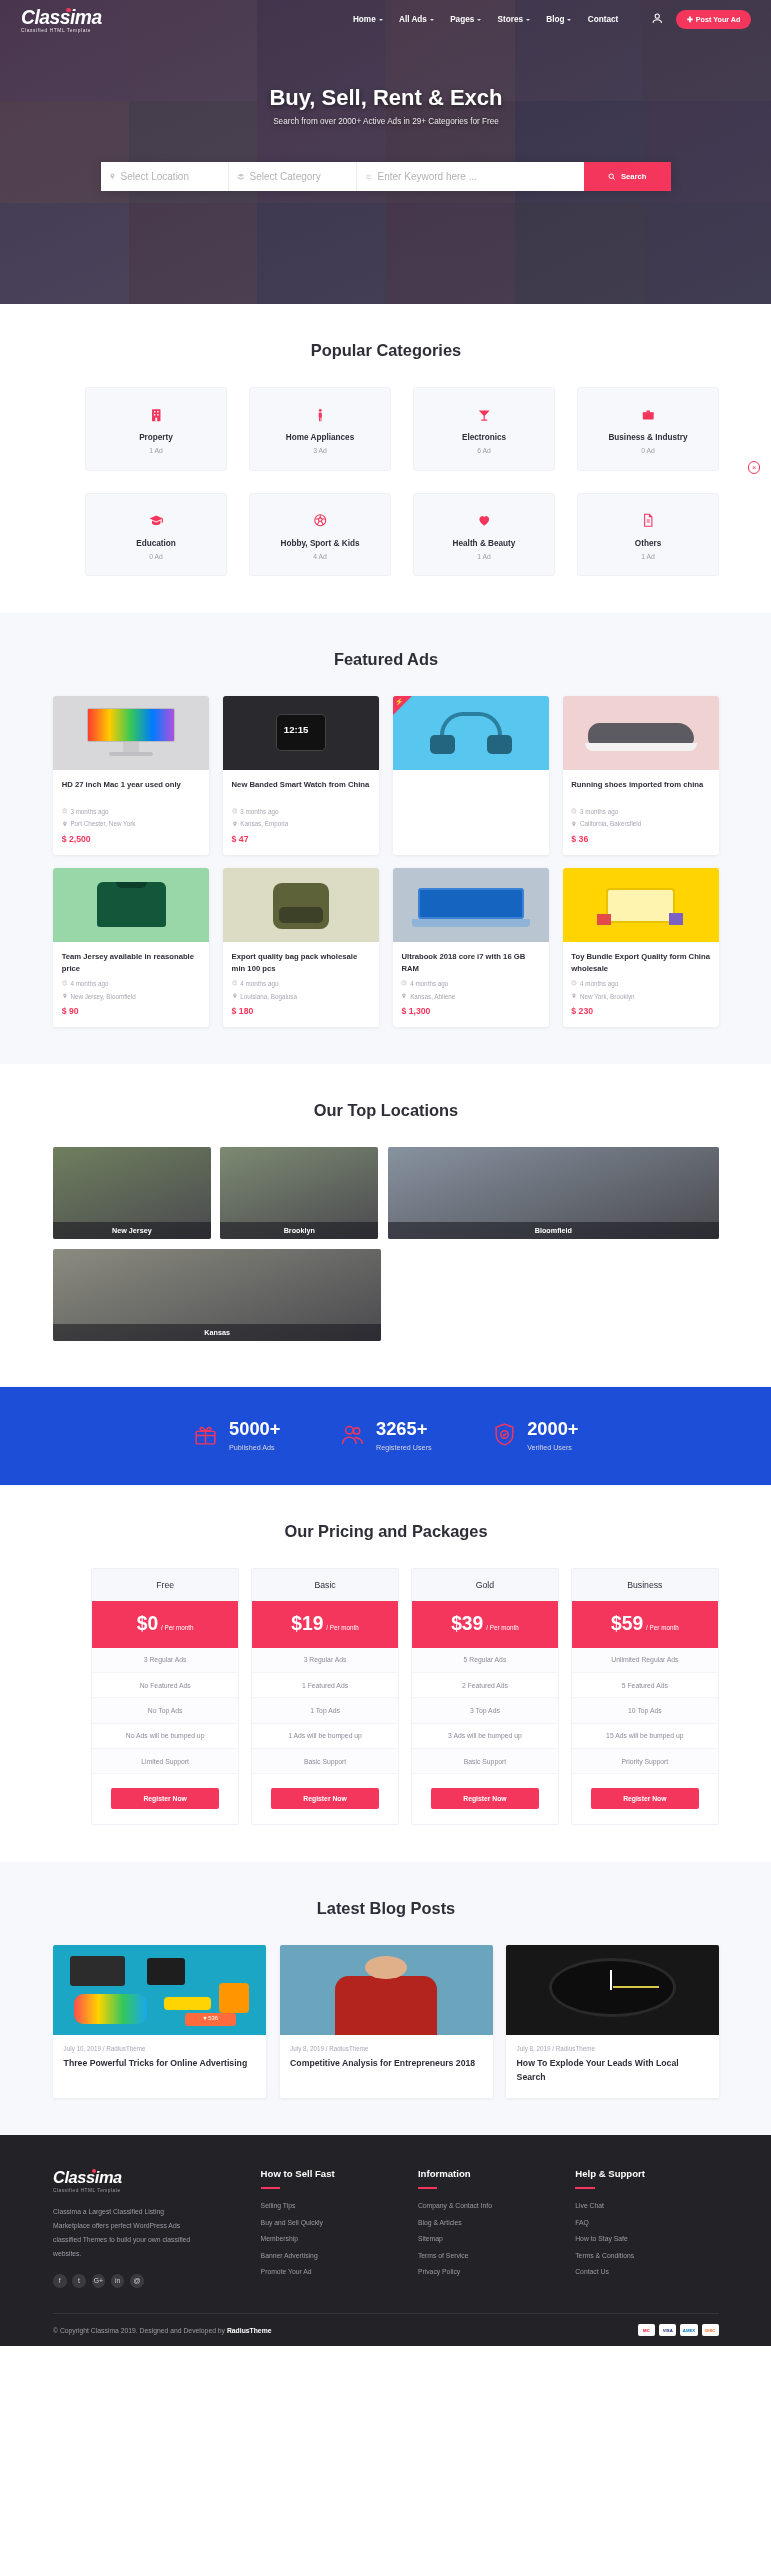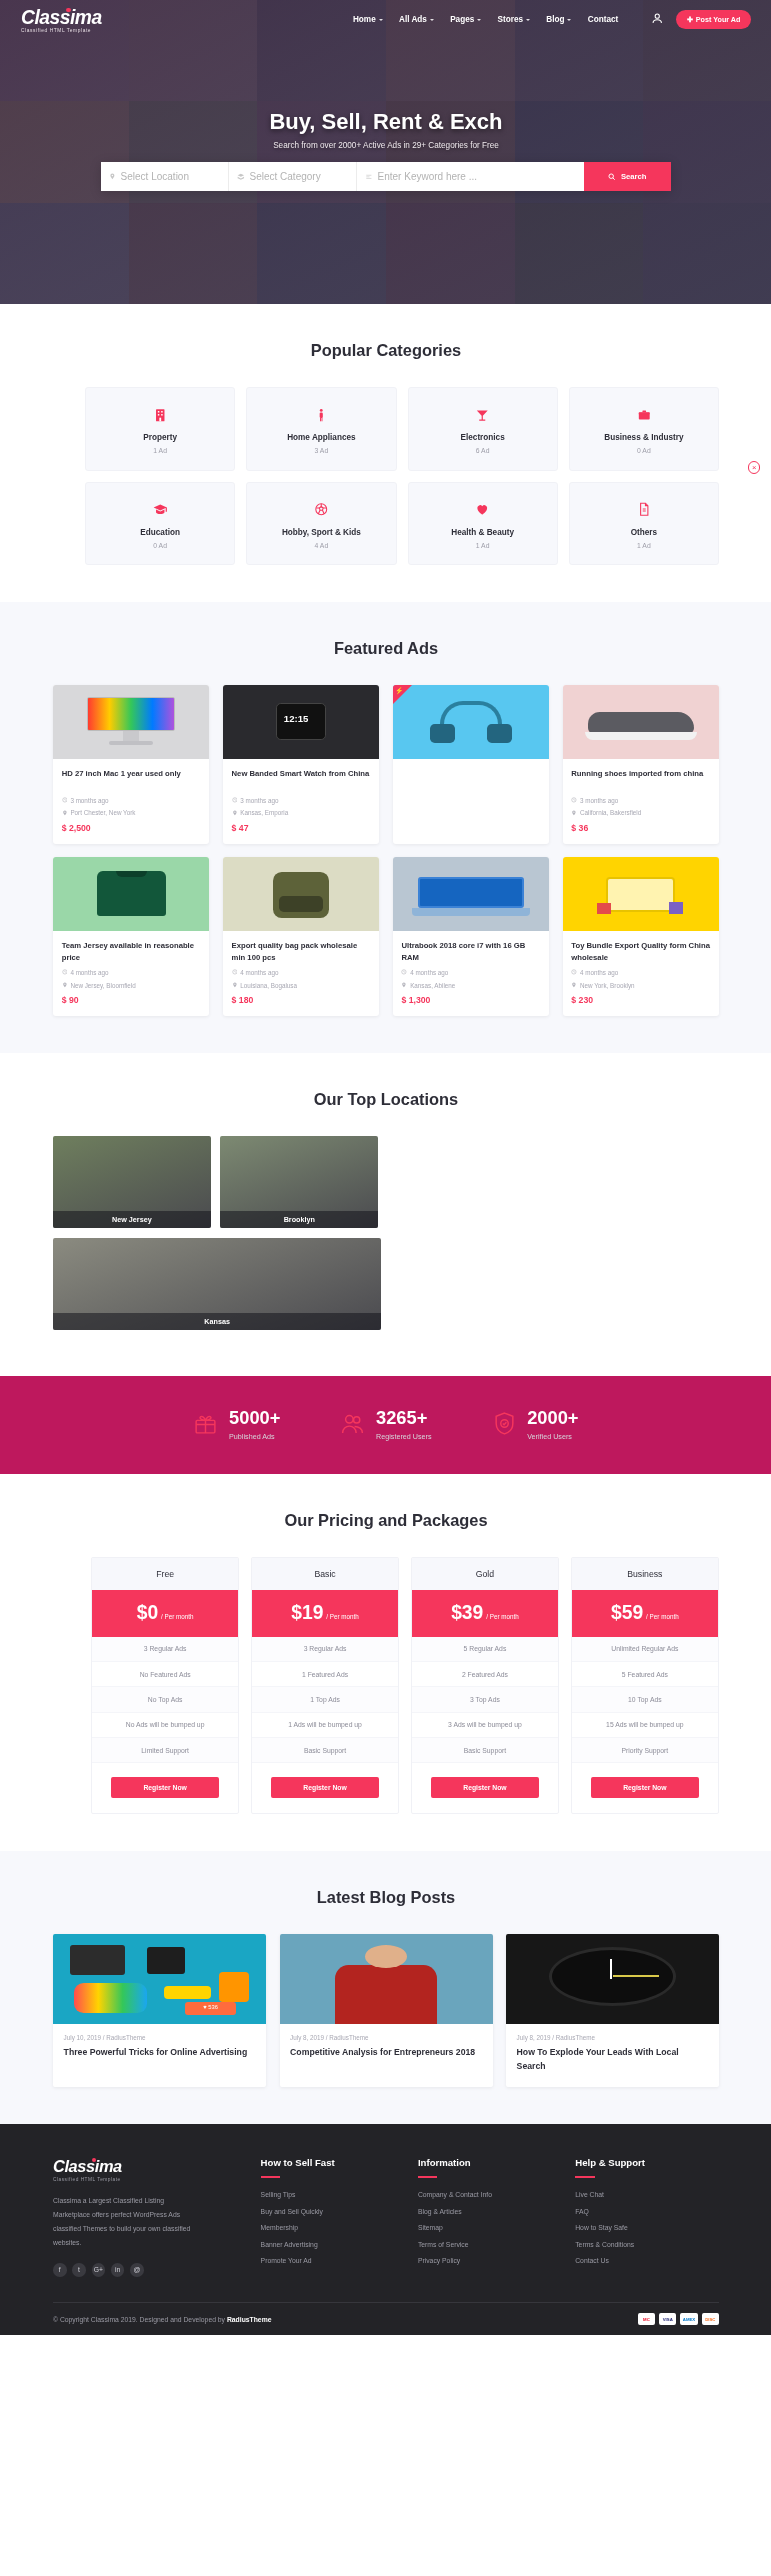--- a/index.html
+++ b/index.html
@@ -31,41 +31,41 @@
     display:flex; align-items:center; gap:2.9px; white-space:nowrap; }
   .caret { width:0; height:0; border-left:2.9px solid transparent;
     border-right:2.9px solid transparent; border-top:2.9px solid #fff; opacity:.85; }
   .nav-right { display:flex; align-items:center; gap:12.5px; margin-left:33px; }
   .user-ico { width:12.5px; height:12.5px; color:#fff; }
   .btn-post { background:#f5365c; color:#fff; border:none; border-radius:12.5px;
     padding:4.8px 10.6px; font-size:7.2px; font-weight:bold; display:flex;
     align-items:center; gap:2.9px; cursor:pointer; white-space:nowrap; }
   .hero-text { position:absolute; left:0; right:0; top:85px; text-align:center; z-index:4; }
   .hero-title { font-size:22px; font-weight:bold; color:#fff;
-    text-shadow:0 1.9px 5.8px rgba(0,0,0,.5);margin-top:24px; }
+    text-shadow:0 1.9px 5.8px rgba(0,0,0,.5); }
   .hero-sub { font-size:8.2px; color:#f0eaee; margin-top:5.8px;
     text-shadow:0 1px 3.9px rgba(0,0,0,.5); }
   .searchbar { position:absolute; left:101px; right:101px; top:162px; height:29px;
     background:#fff; display:flex; z-index:6; box-shadow:0 1.9px 11.6px rgba(0,0,0,.18); }
   .sf { flex:1; display:flex; align-items:center; gap:4.8px; padding:0 8px;
     border-right:1px solid #ececec; font-size:10px; color:#b3b3b3; }
   .sf.kw { flex:1.9; border-right:none; }
   .sf svg { flex:0 0 auto; opacity:.55; }
   .search-btn { width:87px; background:#f5365c; color:#fff; display:flex;
     align-items:center; justify-content:center; gap:4.8px; font-size:7.7px;
     font-weight:bold; cursor:pointer; }
 
   
   .section { padding:37px 0; }
   .section.alt { background:#f7f8fc; }
   .sec-title { text-align:center; font-size:16.4px; font-weight:bold;
     color:#2e2e38; margin-bottom:27px; }
 
   
-  .cat-grid { display:grid; grid-template-columns:repeat(4,1fr); gap:11px;margin-left:32px; }
+  .cat-grid { display:grid; grid-template-columns:repeat(4,1fr); gap:22px;margin-left:32px; }
   .cat-card { background:#f7f8fc; border:1px solid #f0f1f6; border-radius:2.9px;
     padding:17.4px 5.8px 15.4px; text-align:center; cursor:pointer; }
   .cat-ico { color:#f5365c; height:19.3px; display:flex; align-items:center;
     justify-content:center; margin-bottom:8.7px; }
   .cat-name { font-size:8.2px; font-weight:bold; color:#2e2e38; }
   .cat-count { font-size:6.8px; color:#9d9da8; margin-top:4.8px; }
 
   
   .ads-grid { display:grid; grid-template-columns:repeat(4,1fr); gap:13.5px; }
   .ad-card { background:#fff; border-radius:2.9px; overflow:hidden;
@@ -88,21 +88,21 @@
   .loc-row.r1 { grid-template-columns:1fr 1fr 2.1fr; }
   .loc-row.r2 { grid-template-columns:1.45fr 1.45fr; }
   .loc-card { position:relative; height:92px; border-radius:1.9px;
     overflow:hidden; background-size:cover; background-position:center;
     cursor:pointer; }
   .loc-name { position:absolute; left:0; right:0; bottom:0;
     background:rgba(20,20,28,.55); color:#fff; font-size:7.2px;
     font-weight:bold; text-align:center; padding:3.9px 0; }
 
   
-  .counters { background:#be185d; padding:33px 0; }
+  .counters { background:#1d4ed8; padding:33px 0; }
   .counter-grid { display:flex; justify-content:center; gap:60px; }
   .counter { display:flex; align-items:center; gap:10.6px; }
   .counter-ico { color:#f5365c; }
   .counter-num { font-size:18.3px; font-weight:bold; color:#fff; line-height:1; }
   .counter-lbl { font-size:7.2px; color:#d6d6dc; margin-top:4.8px; }
 
   
   .price-grid { display:grid; grid-template-columns:repeat(4,1fr); gap:11.6px;padding-left:38px; }
   .price-card { border:1px solid #f0f1f6; border-radius:1.9px; overflow:hidden;
     background:#fff; }
@@ -552,20 +552,23 @@
     <div class="container">
       <div class="sec-title">Our Top Locations</div>
       <div id="locgrid">
           <div class="loc-row r1">
             <div class="loc-card" style="background: linear-gradient(160deg, rgb(111, 127, 94), rgb(74, 74, 79));">
               <div class="loc-name">New Jersey</div>
             </div>
             <div class="loc-card" style="background: linear-gradient(160deg, rgb(125, 138, 114), rgb(74, 74, 79));">
               <div class="loc-name">Brooklyn</div>
             </div>
+            <div class="loc-card" style="background: linear-gradient(160deg, rgb(135, 146, 160), rgb(74, 74, 79));">
+              <div class="loc-name">Bloomfield</div>
+            </div>
           </div>
           <div class="loc-row r2">
             <div class="loc-card" style="background: linear-gradient(160deg, rgb(139, 139, 128), rgb(74, 74, 79));">
               <div class="loc-name">Kansas</div>
             </div>
           </div>
         </div>
     </div>
   </div>
 

